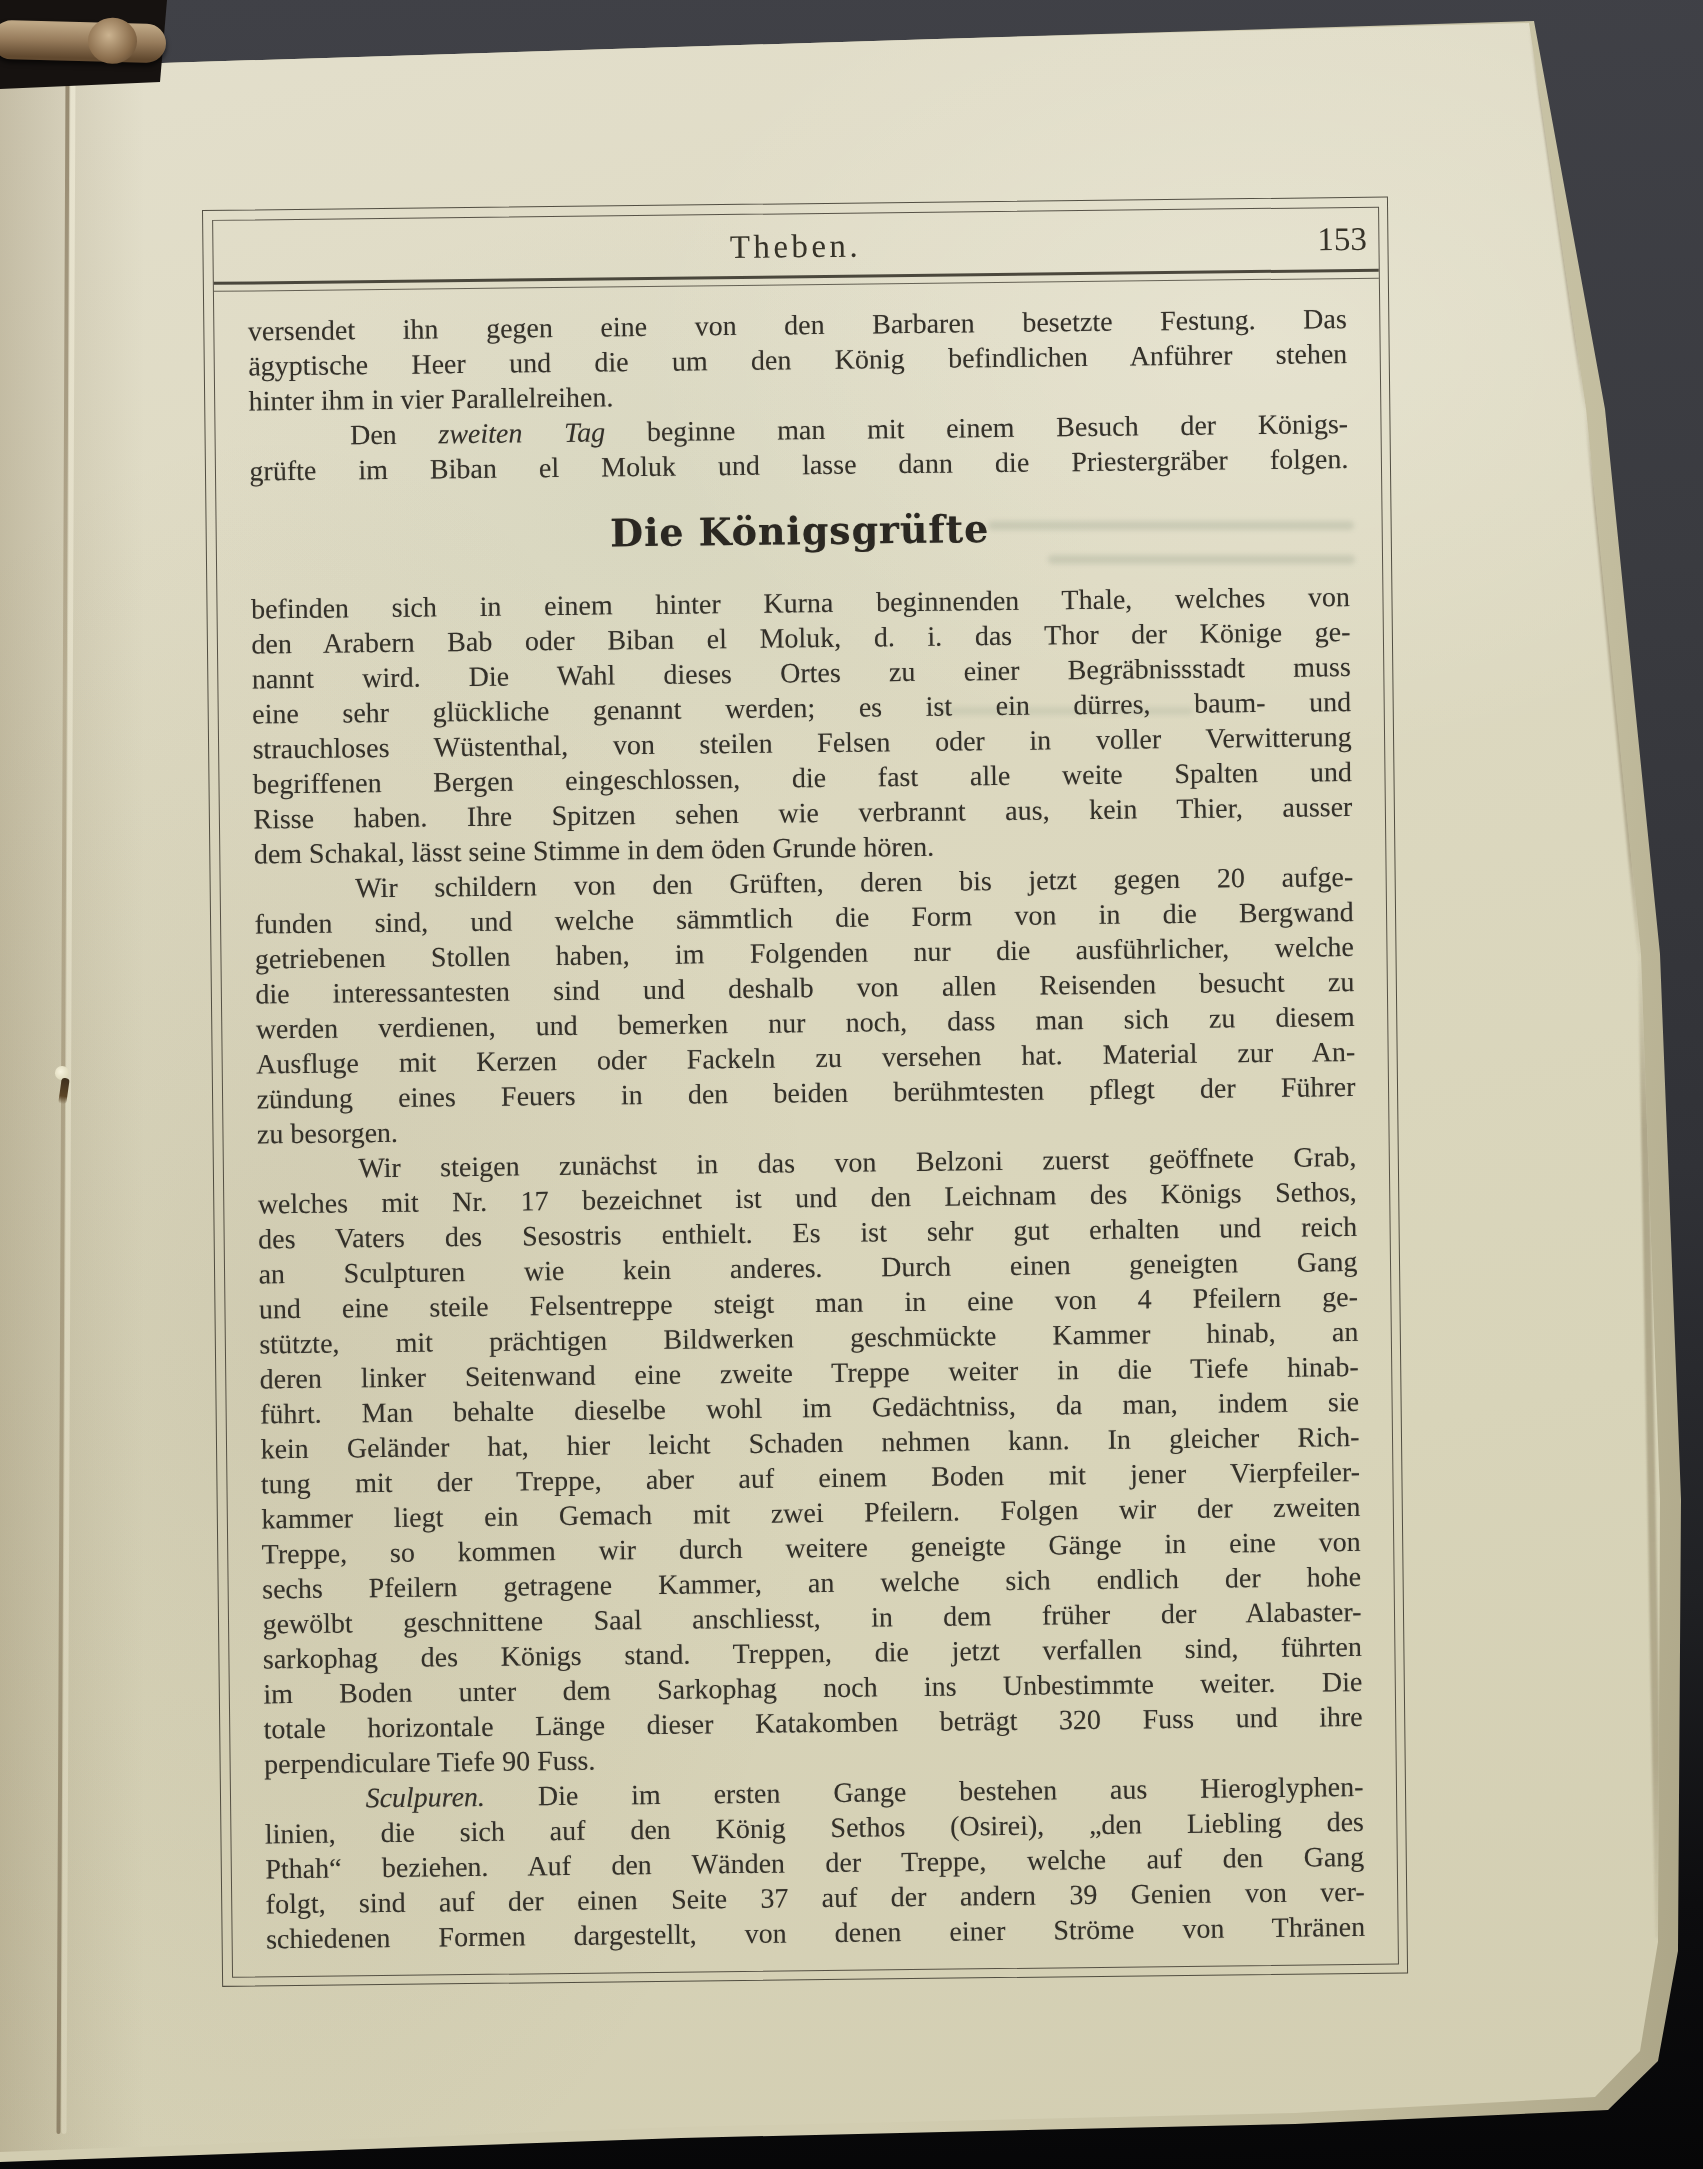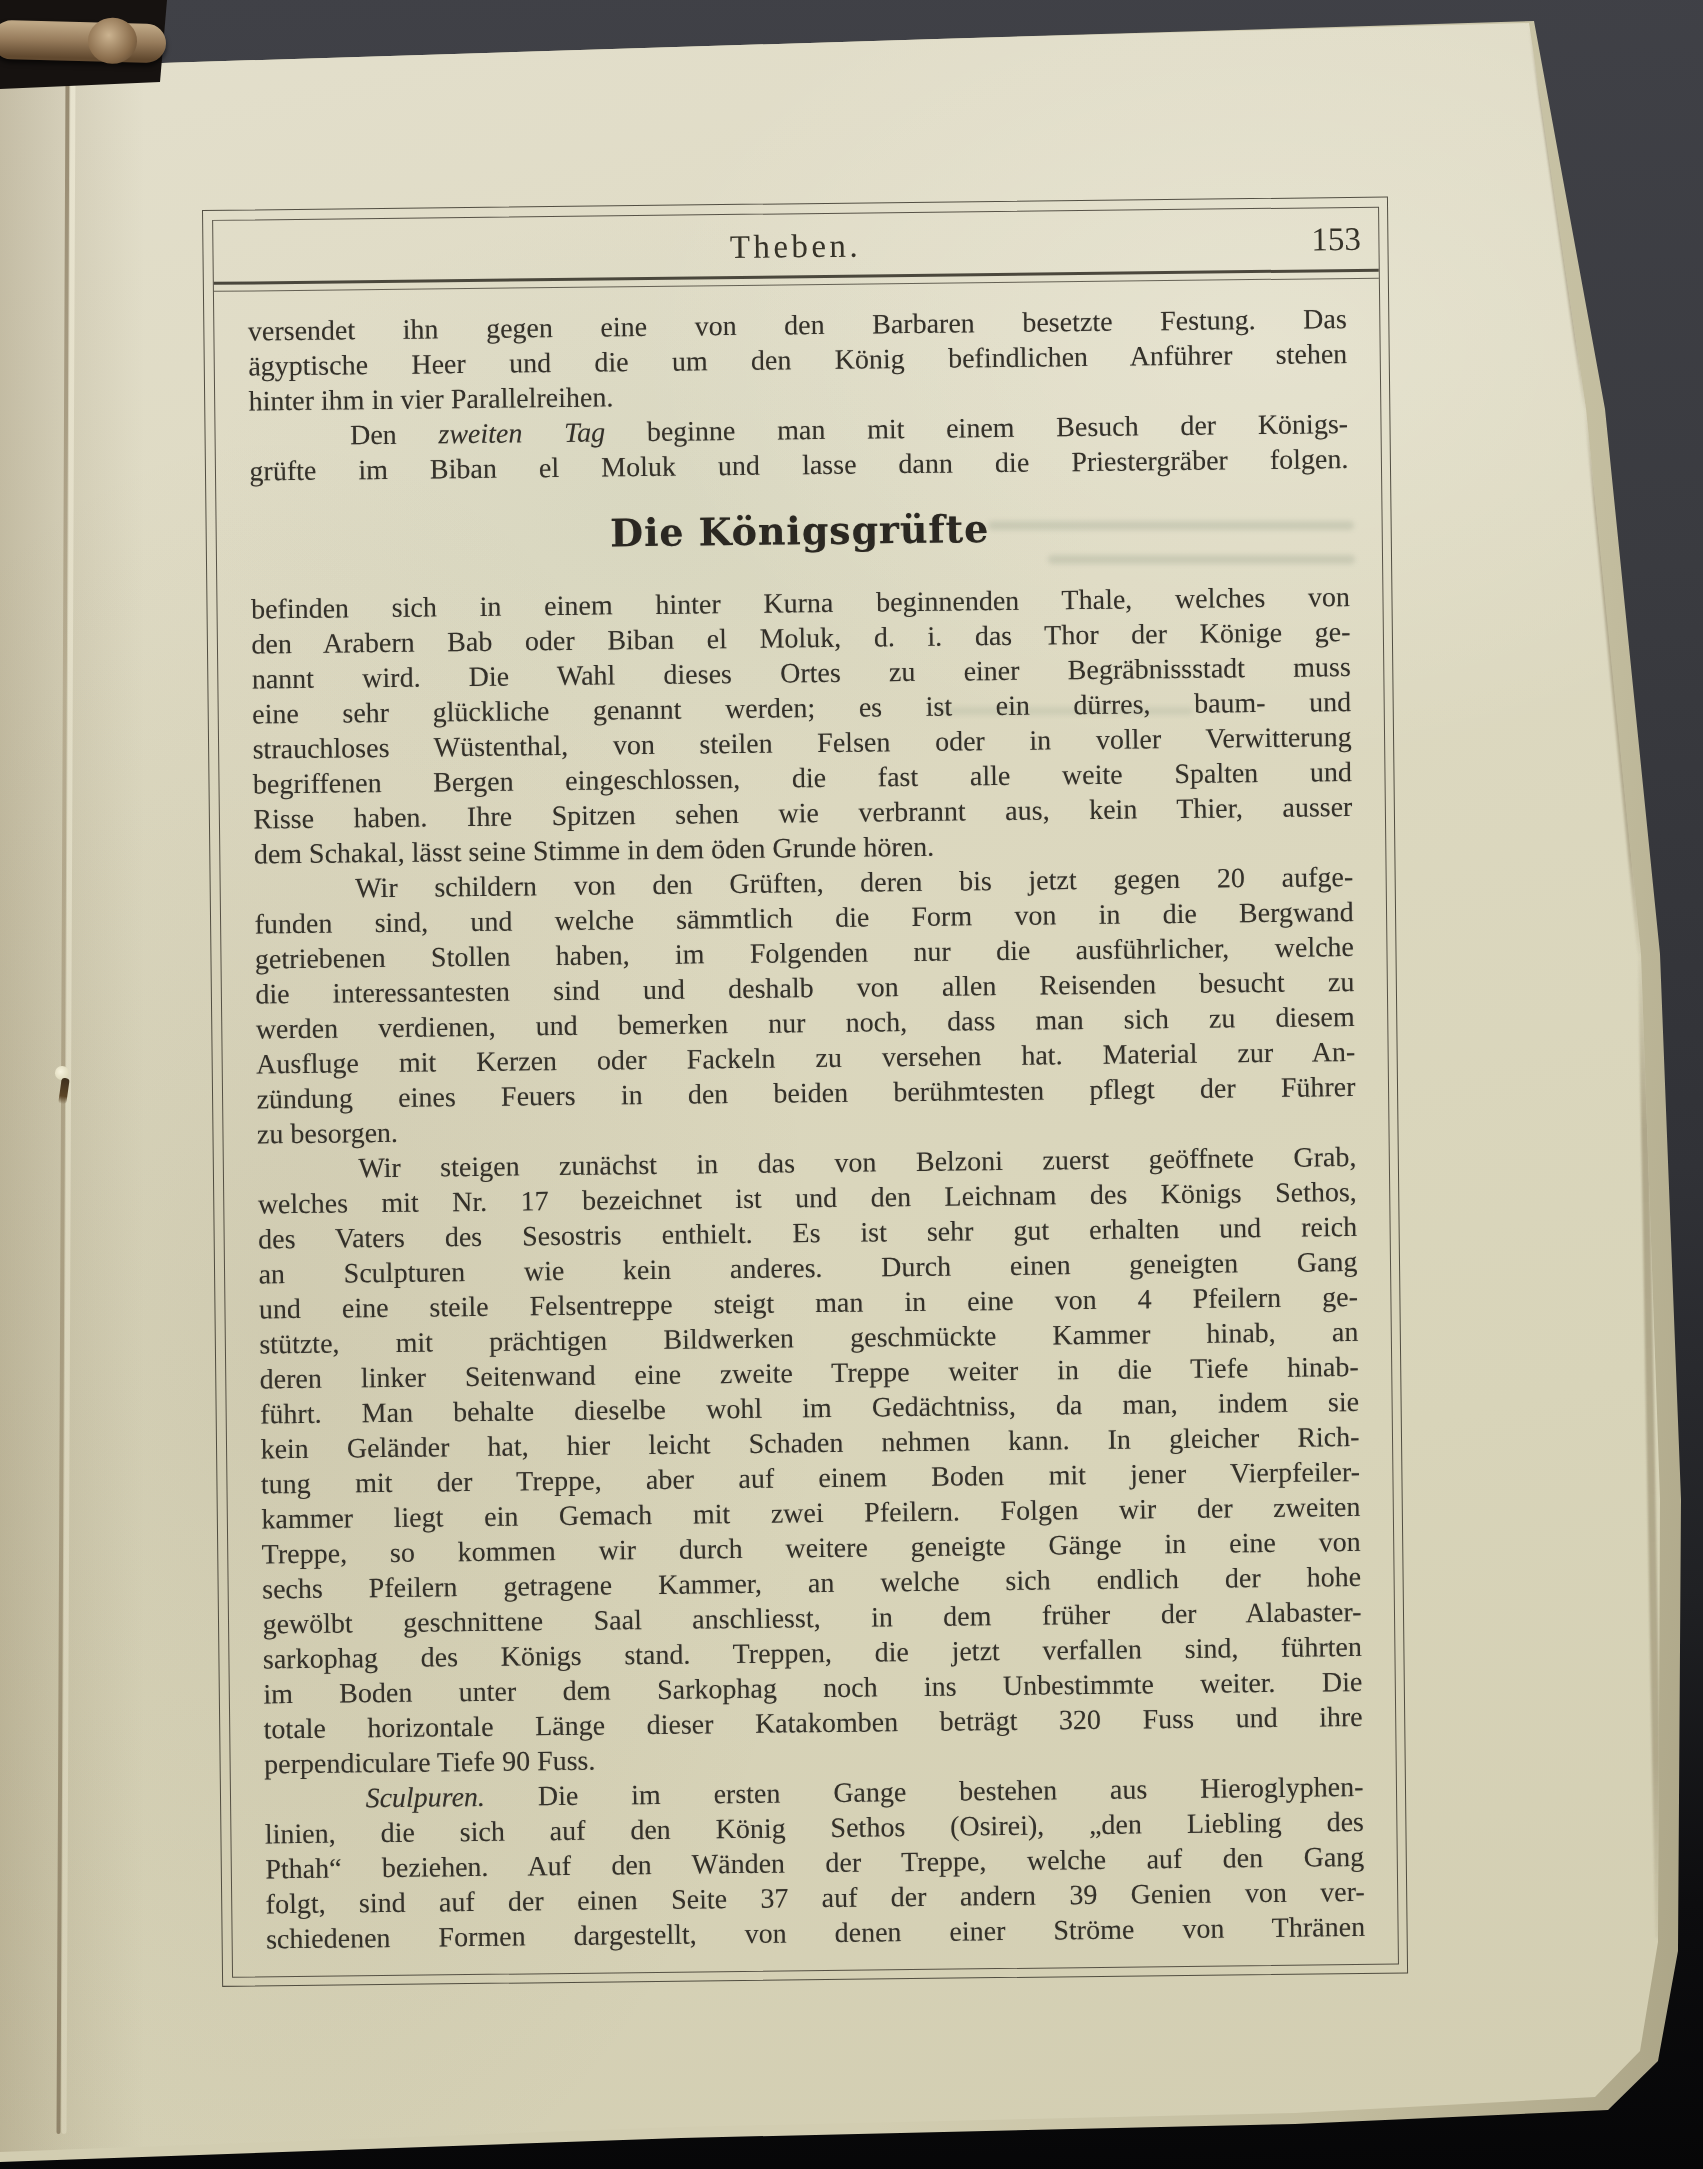--- a/index.html
+++ b/index.html
@@ -56,21 +56,21 @@
     background:radial-gradient(circle at 42% 38%,#cbb390,#8a6d4c 60%,#55402a 95%);}
   
   #frame{position:absolute;left:202px;top:210px;width:1186px;height:1777px;
     border:1.7px solid rgba(62,58,48,.88);padding:8.5px;box-sizing:border-box;
     transform:rotate(-.65deg);transform-origin:top left;}
   #frame-inner{border:1.7px solid rgba(62,58,48,.85);box-sizing:border-box;height:100%;
     display:flex;flex-direction:column;}
   #header-row{position:relative;height:61px;flex:none;}
   #header-title{position:absolute;left:0;right:0;text-align:center;line-height:65px;
     font-size:33px;letter-spacing:3.4px;color:#363329;}
-  #page-number{position:absolute;right:17px;top:0;line-height:63px;font-size:33px;color:#363329;}
+  #page-number{position:absolute;right:11px;top:0;line-height:63px;font-size:33px;color:#363329;}
   .rule-thick{flex:none;border-top:3px solid rgba(58,54,44,.9);}
   .rule-thin{flex:none;border-top:1.7px solid rgba(58,54,44,.75);margin-top:6.8px;}
   #body{flex:1;padding:22px 32px 0 34px;overflow:hidden;}
   .line{font-size:28px;line-height:35px;height:35px;color:#34312a;
     text-align:justify;text-align-last:justify;white-space:nowrap;
     text-shadow:0 0 0.9px rgba(52,49,42,.35);}
   .line.end{text-align-last:left;}
   .line.ind{text-indent:101px;}
   .it{font-style:italic;}
   .heading{font-family:"DejaVu Serif",serif;font-weight:700;font-size:38px;line-height:46px;

